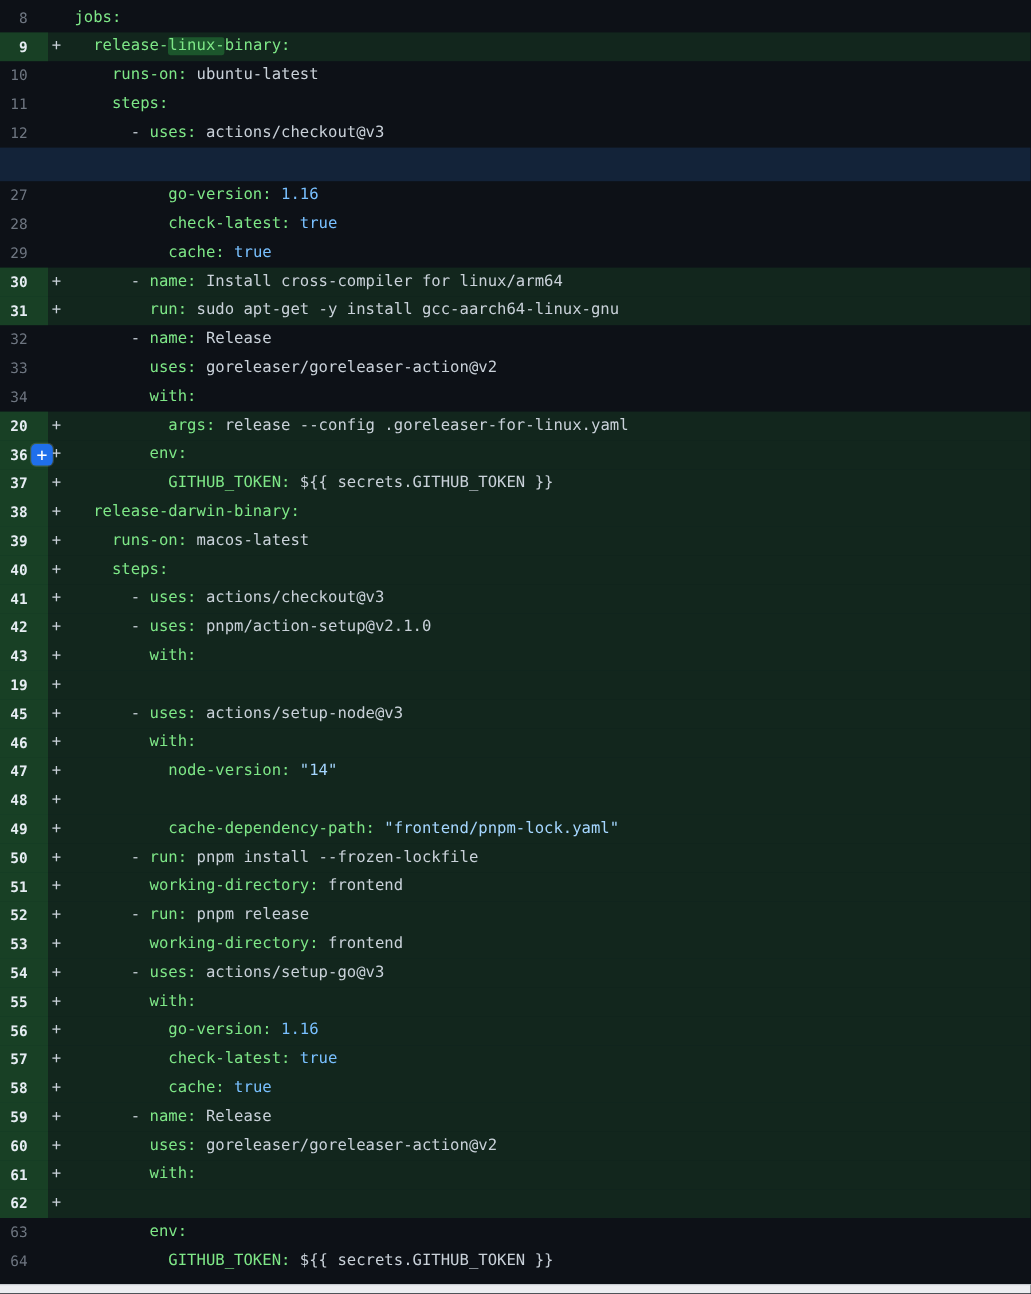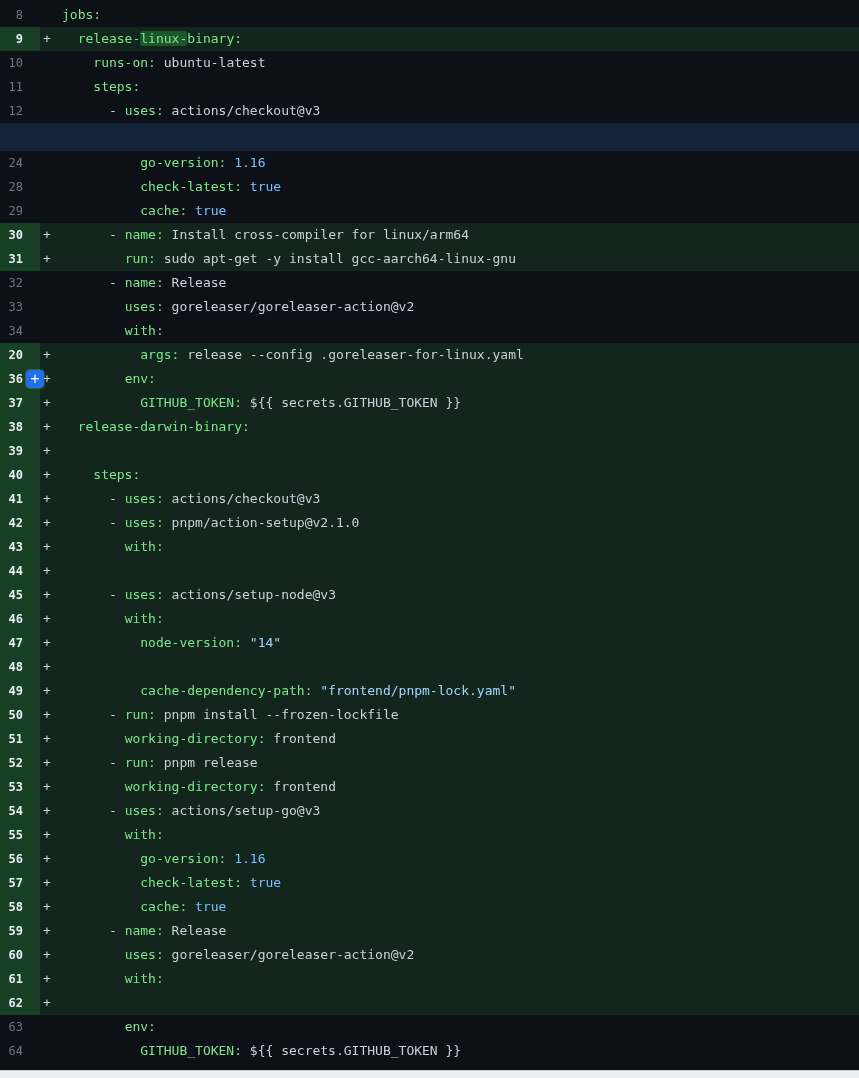--- a/index.html
+++ b/index.html
@@ -58,38 +58,38 @@
 <body>
 
 <div class="diff">
   <div>
       <div class="row ctx"><span class="ln">8</span><span class="mk"></span><span class="code"><span class="tok-k">jobs:</span></span></div>
       <div class="row add"><span class="ln">9</span><span class="mk">+</span><span class="code"><span class="tok-p">  </span><span class="tok-k">release-</span><span class="tok-k tok-hl">linux-</span><span class="tok-k">binary:</span></span></div>
       <div class="row ctx"><span class="ln">10</span><span class="mk"></span><span class="code"><span class="tok-p">    </span><span class="tok-k">runs-on:</span><span class="tok-p"> ubuntu-latest</span></span></div>
       <div class="row ctx"><span class="ln">11</span><span class="mk"></span><span class="code"><span class="tok-p">    </span><span class="tok-k">steps:</span></span></div>
       <div class="row ctx"><span class="ln">12</span><span class="mk"></span><span class="code"><span class="tok-p">      - </span><span class="tok-k">uses:</span><span class="tok-p"> actions/checkout@v3</span></span></div>
       <div class="row expander"></div>
-      <div class="row ctx"><span class="ln">24</span><span class="mk"></span><span class="code"><span class="tok-p">          </span><span class="tok-k">go-version:</span><span class="tok-p"> </span><span class="tok-n">1.16</span></span></div>
+      <div class="row ctx"><span class="ln">27</span><span class="mk"></span><span class="code"><span class="tok-p">          </span><span class="tok-k">go-version:</span><span class="tok-p"> </span><span class="tok-n">1.16</span></span></div>
       <div class="row ctx"><span class="ln">28</span><span class="mk"></span><span class="code"><span class="tok-p">          </span><span class="tok-k">check-latest:</span><span class="tok-p"> </span><span class="tok-n">true</span></span></div>
       <div class="row ctx"><span class="ln">29</span><span class="mk"></span><span class="code"><span class="tok-p">          </span><span class="tok-k">cache:</span><span class="tok-p"> </span><span class="tok-n">true</span></span></div>
       <div class="row add"><span class="ln">30</span><span class="mk">+</span><span class="code"><span class="tok-p">      - </span><span class="tok-k">name:</span><span class="tok-p"> Install cross-compiler for linux/arm64</span></span></div>
       <div class="row add"><span class="ln">31</span><span class="mk">+</span><span class="code"><span class="tok-p">        </span><span class="tok-k">run:</span><span class="tok-p"> sudo apt-get -y install gcc-aarch64-linux-gnu</span></span></div>
       <div class="row ctx"><span class="ln">32</span><span class="mk"></span><span class="code"><span class="tok-p">      - </span><span class="tok-k">name:</span><span class="tok-p"> Release</span></span></div>
       <div class="row ctx"><span class="ln">33</span><span class="mk"></span><span class="code"><span class="tok-p">        </span><span class="tok-k">uses:</span><span class="tok-p"> goreleaser/goreleaser-action@v2</span></span></div>
       <div class="row ctx"><span class="ln">34</span><span class="mk"></span><span class="code"><span class="tok-p">        </span><span class="tok-k">with:</span></span></div>
       <div class="row add"><span class="ln">20</span><span class="mk">+</span><span class="code"><span class="tok-p">          </span><span class="tok-k">args:</span><span class="tok-p"> release --config .goreleaser-for-linux.yaml</span></span></div>
       <div class="row add"><span class="ln">36</span><span class="mk">+</span><span class="code"><span class="tok-p">        </span><span class="tok-k">env:</span></span><button class="comment-btn">+</button></div>
       <div class="row add"><span class="ln">37</span><span class="mk">+</span><span class="code"><span class="tok-p">          </span><span class="tok-k">GITHUB_TOKEN:</span><span class="tok-p"> ${{ secrets.GITHUB_TOKEN }}</span></span></div>
       <div class="row add"><span class="ln">38</span><span class="mk">+</span><span class="code"><span class="tok-p">  </span><span class="tok-k">release-darwin-binary:</span></span></div>
-      <div class="row add"><span class="ln">39</span><span class="mk">+</span></div>
+      <div class="row add"><span class="ln">39</span><span class="mk">+</span><span class="code"><span class="tok-p">    </span><span class="tok-k">runs-on:</span><span class="tok-p"> macos-latest</span></span></div>
       <div class="row add"><span class="ln">40</span><span class="mk">+</span><span class="code"><span class="tok-p">    </span><span class="tok-k">steps:</span></span></div>
       <div class="row add"><span class="ln">41</span><span class="mk">+</span><span class="code"><span class="tok-p">      - </span><span class="tok-k">uses:</span><span class="tok-p"> actions/checkout@v3</span></span></div>
       <div class="row add"><span class="ln">42</span><span class="mk">+</span><span class="code"><span class="tok-p">      - </span><span class="tok-k">uses:</span><span class="tok-p"> pnpm/action-setup@v2.1.0</span></span></div>
       <div class="row add"><span class="ln">43</span><span class="mk">+</span><span class="code"><span class="tok-p">        </span><span class="tok-k">with:</span></span></div>
-      <div class="row add"><span class="ln">44</span><span class="mk">+</span></div>
+      <div class="row add"><span class="ln">19</span><span class="mk">+</span></div>
       <div class="row add"><span class="ln">45</span><span class="mk">+</span><span class="code"><span class="tok-p">      - </span><span class="tok-k">uses:</span><span class="tok-p"> actions/setup-node@v3</span></span></div>
       <div class="row add"><span class="ln">46</span><span class="mk">+</span><span class="code"><span class="tok-p">        </span><span class="tok-k">with:</span></span></div>
       <div class="row add"><span class="ln">47</span><span class="mk">+</span><span class="code"><span class="tok-p">          </span><span class="tok-k">node-version:</span><span class="tok-p"> </span><span class="tok-s">"14"</span></span></div>
       <div class="row add"><span class="ln">48</span><span class="mk">+</span></div>
       <div class="row add"><span class="ln">49</span><span class="mk">+</span><span class="code"><span class="tok-p">          </span><span class="tok-k">cache-dependency-path:</span><span class="tok-p"> </span><span class="tok-s">"frontend/pnpm-lock.yaml"</span></span></div>
       <div class="row add"><span class="ln">50</span><span class="mk">+</span><span class="code"><span class="tok-p">      - </span><span class="tok-k">run:</span><span class="tok-p"> pnpm install --frozen-lockfile</span></span></div>
       <div class="row add"><span class="ln">51</span><span class="mk">+</span><span class="code"><span class="tok-p">        </span><span class="tok-k">working-directory:</span><span class="tok-p"> frontend</span></span></div>
       <div class="row add"><span class="ln">52</span><span class="mk">+</span><span class="code"><span class="tok-p">      - </span><span class="tok-k">run:</span><span class="tok-p"> pnpm release</span></span></div>
       <div class="row add"><span class="ln">53</span><span class="mk">+</span><span class="code"><span class="tok-p">        </span><span class="tok-k">working-directory:</span><span class="tok-p"> frontend</span></span></div>
       <div class="row add"><span class="ln">54</span><span class="mk">+</span><span class="code"><span class="tok-p">      - </span><span class="tok-k">uses:</span><span class="tok-p"> actions/setup-go@v3</span></span></div>

